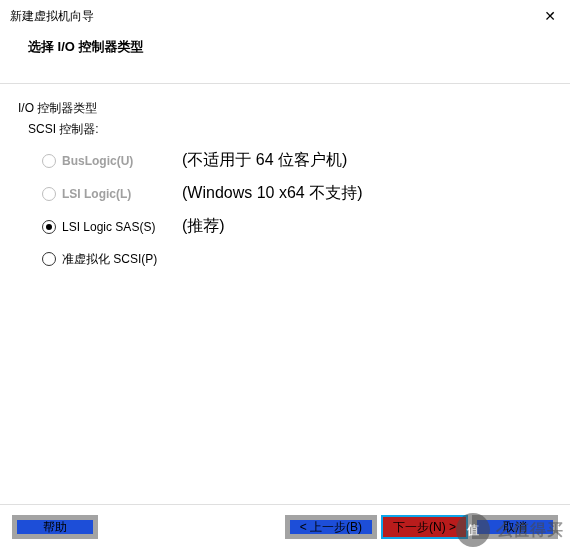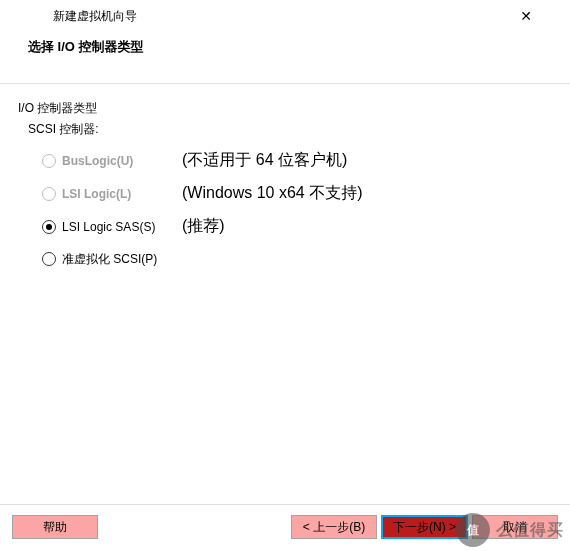--- a/index.html
+++ b/index.html
@@ -13,23 +13,22 @@
     color: #000000;
     overflow: hidden;
     position: relative;
   }
 
   
   .titlebar {
     height: 32px;
     display: flex;
     align-items: center;
-    padding: 0 24px 0 10px;
-    background: #ffffff;
-    margin-left: 43px;
+    padding: 0 0 0 10px;
+    background: #ffffff;
   }
   .titlebar .title {
     flex: 1;
     font-size: 12px;
   }
   .titlebar .close {
     width: 40px;
     height: 28px;
     display: flex;
     align-items: center;
@@ -130,22 +129,22 @@
     align-items: center;
     background: #ffffff;
   }
   .footer .spacer { flex: 1; }
   .btn {
     height: 24px;
     min-width: 86px;
     padding: 0 10px;
     font-size: 12px;
     font-family: inherit;
-    background: #fca5a5;
-    border: 1px solid #a3a3a3;
+    background: #1d4ed8;
+    border: 5px solid #a3a3a3;
     display: inline-flex;
     align-items: center;
     justify-content: center;
     cursor: default;
     margin-left: 4px;
   }
   .btn.help { margin-left: 0; }
   .btn.default {
     border: 2px solid #0ea5e9;
     background: #b91c1c;

